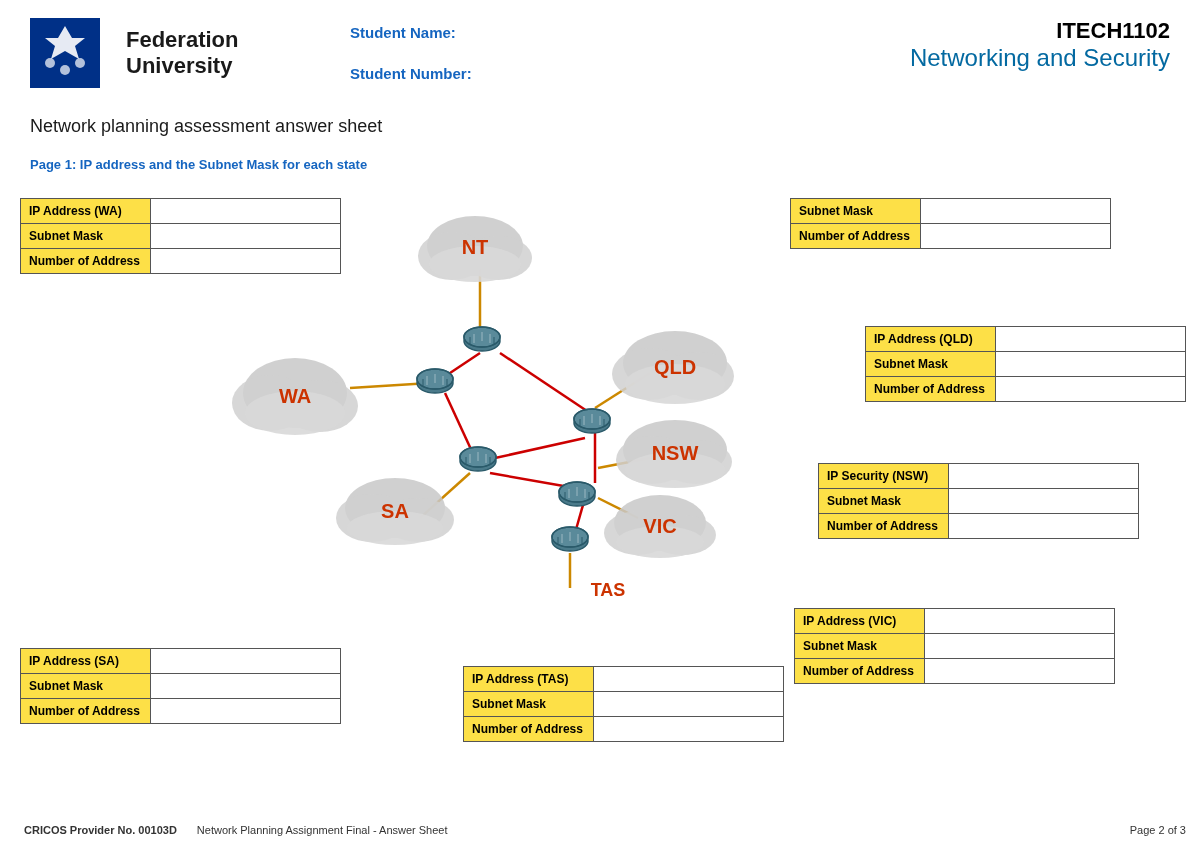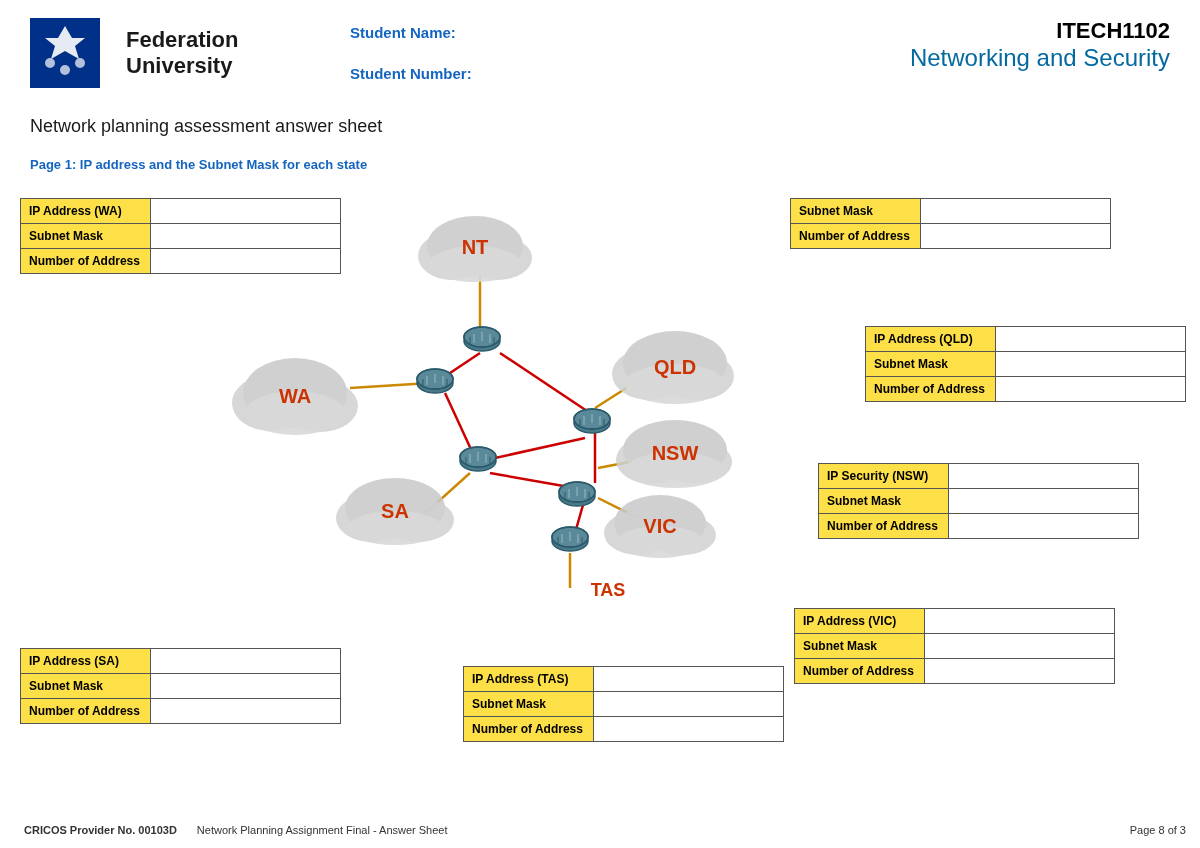--- a/index.html
+++ b/index.html
@@ -460,14 +460,14 @@
     </svg>
   </div>
 
 </div>
 
 <div class="footer">
   <div class="footer-left">
     <span class="footer-cricos">CRICOS Provider No. 00103D</span>
     <span>Network Planning Assignment Final - Answer Sheet</span>
   </div>
-  <span>Page 8 of 3</span>
+  <span>Page 2 of 3</span>
 </div>
 
 </body></html>

